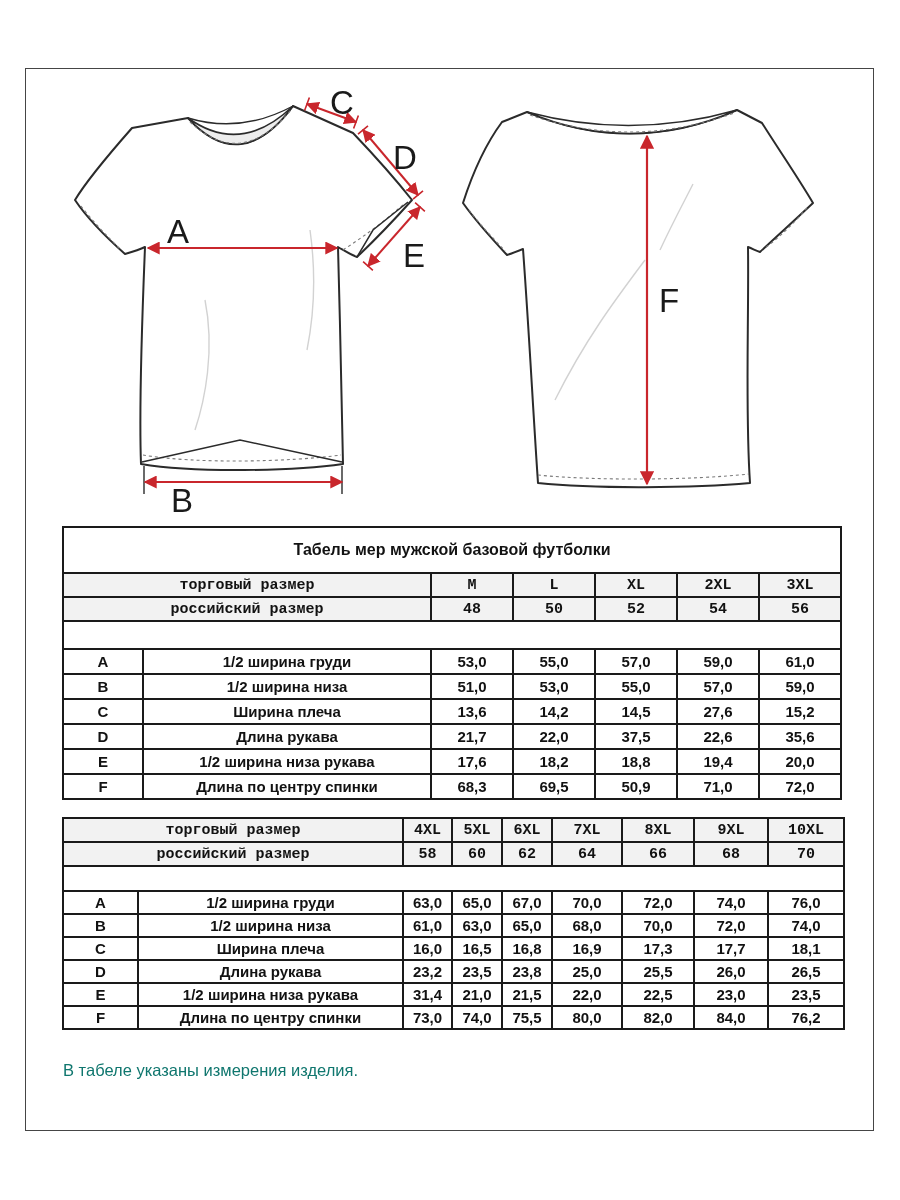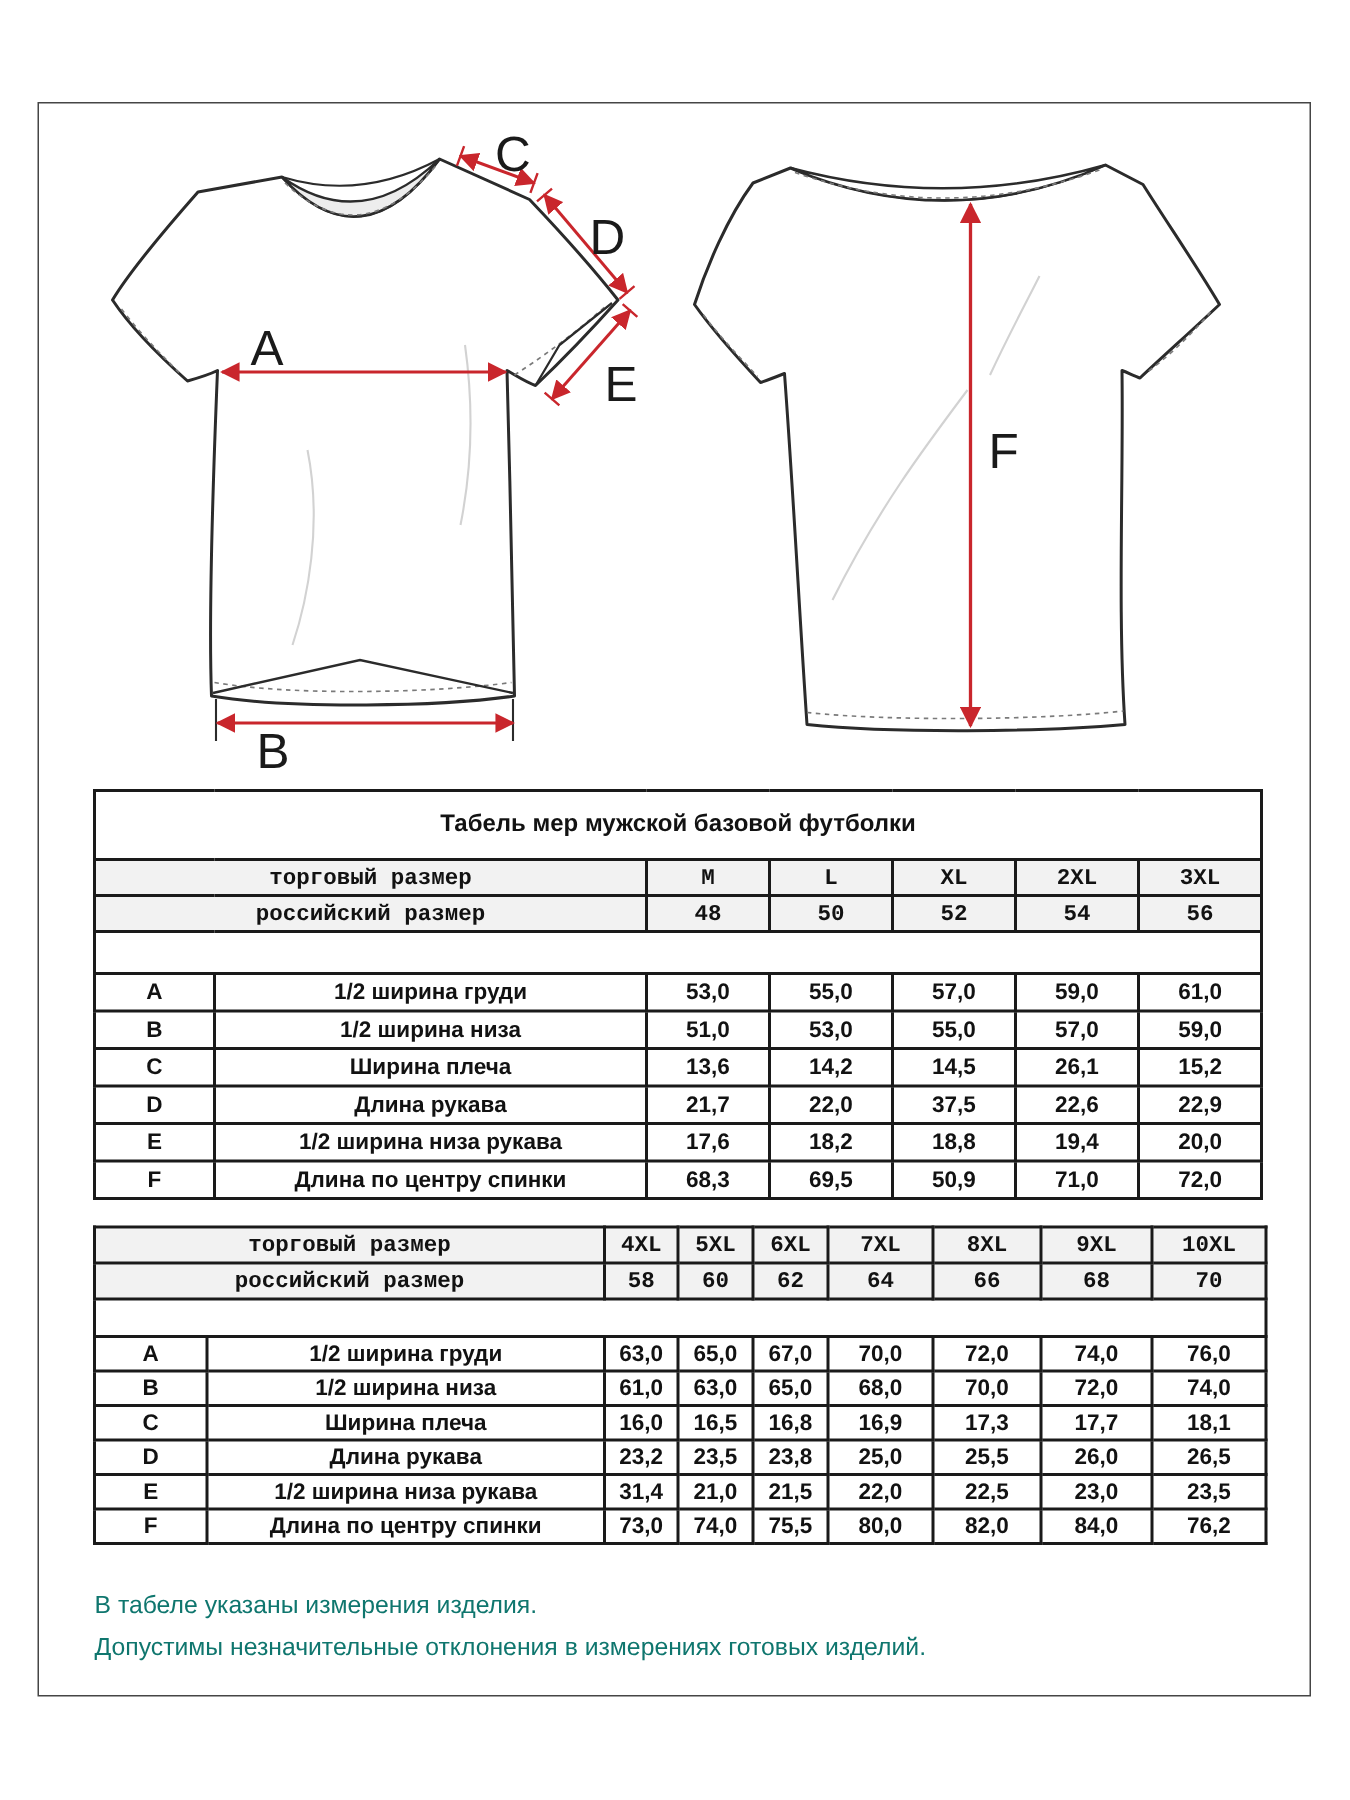--- a/index.html
+++ b/index.html
@@ -148,31 +148,31 @@
       <td>55,0</td>
       <td>57,0</td>
       <td>59,0</td>
     </tr>
     <tr class="data">
       <td>C</td>
       <td>Ширина плеча</td>
       <td>13,6</td>
       <td>14,2</td>
       <td>14,5</td>
-      <td>26,1</td>
+      <td>27,6</td>
       <td>15,2</td>
     </tr>
     <tr class="data">
       <td>D</td>
       <td>Длина рукава</td>
       <td>21,7</td>
       <td>22,0</td>
       <td>37,5</td>
       <td>22,6</td>
-      <td>22,9</td>
+      <td>35,6</td>
     </tr>
     <tr class="data">
       <td>E</td>
       <td>1/2 ширина низа рукава</td>
       <td>17,6</td>
       <td>18,2</td>
       <td>18,8</td>
       <td>19,4</td>
       <td>20,0</td>
     </tr>
@@ -288,15 +288,14 @@
       <td>80,0</td>
       <td>82,0</td>
       <td>84,0</td>
       <td>76,2</td>
     </tr>
   </tbody>
     </table>
 
   <div class="notes">
     <div>В табеле указаны измерения изделия.</div>
-    <div>Допустимы незначительные отклонения в измерениях готовых изделий.</div>
   </div>
 </div>
 
 </body></html>

